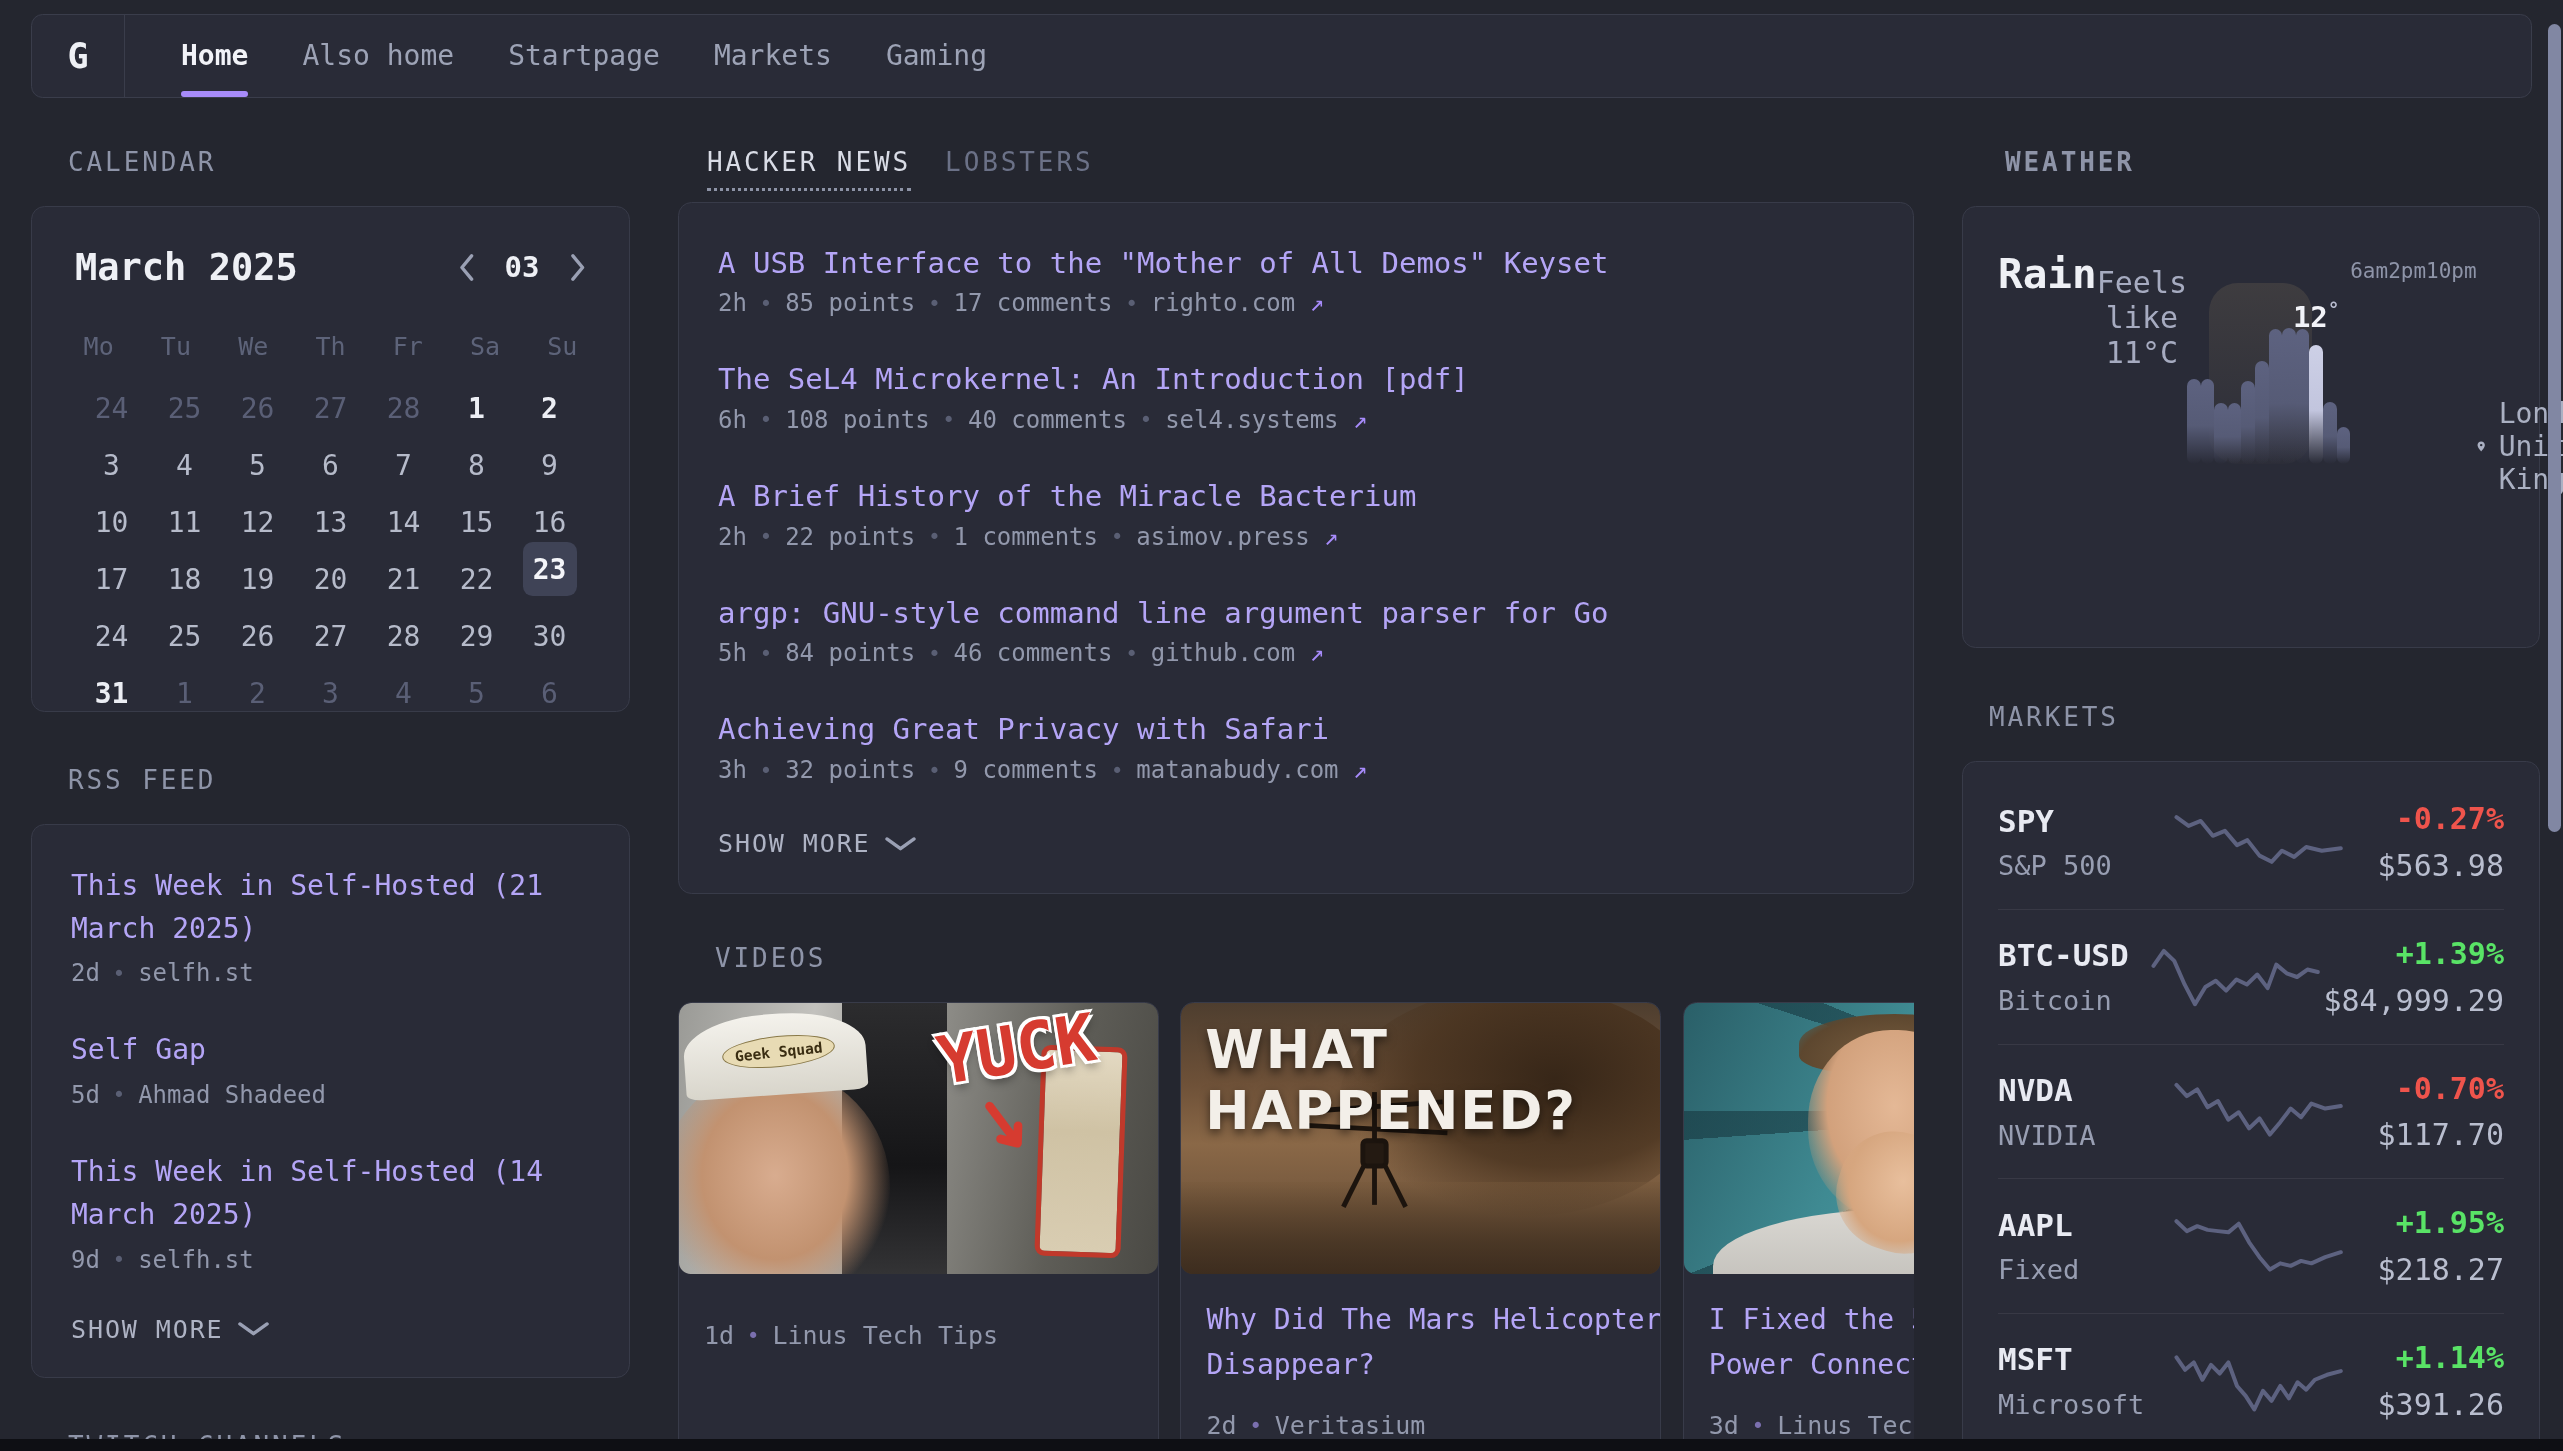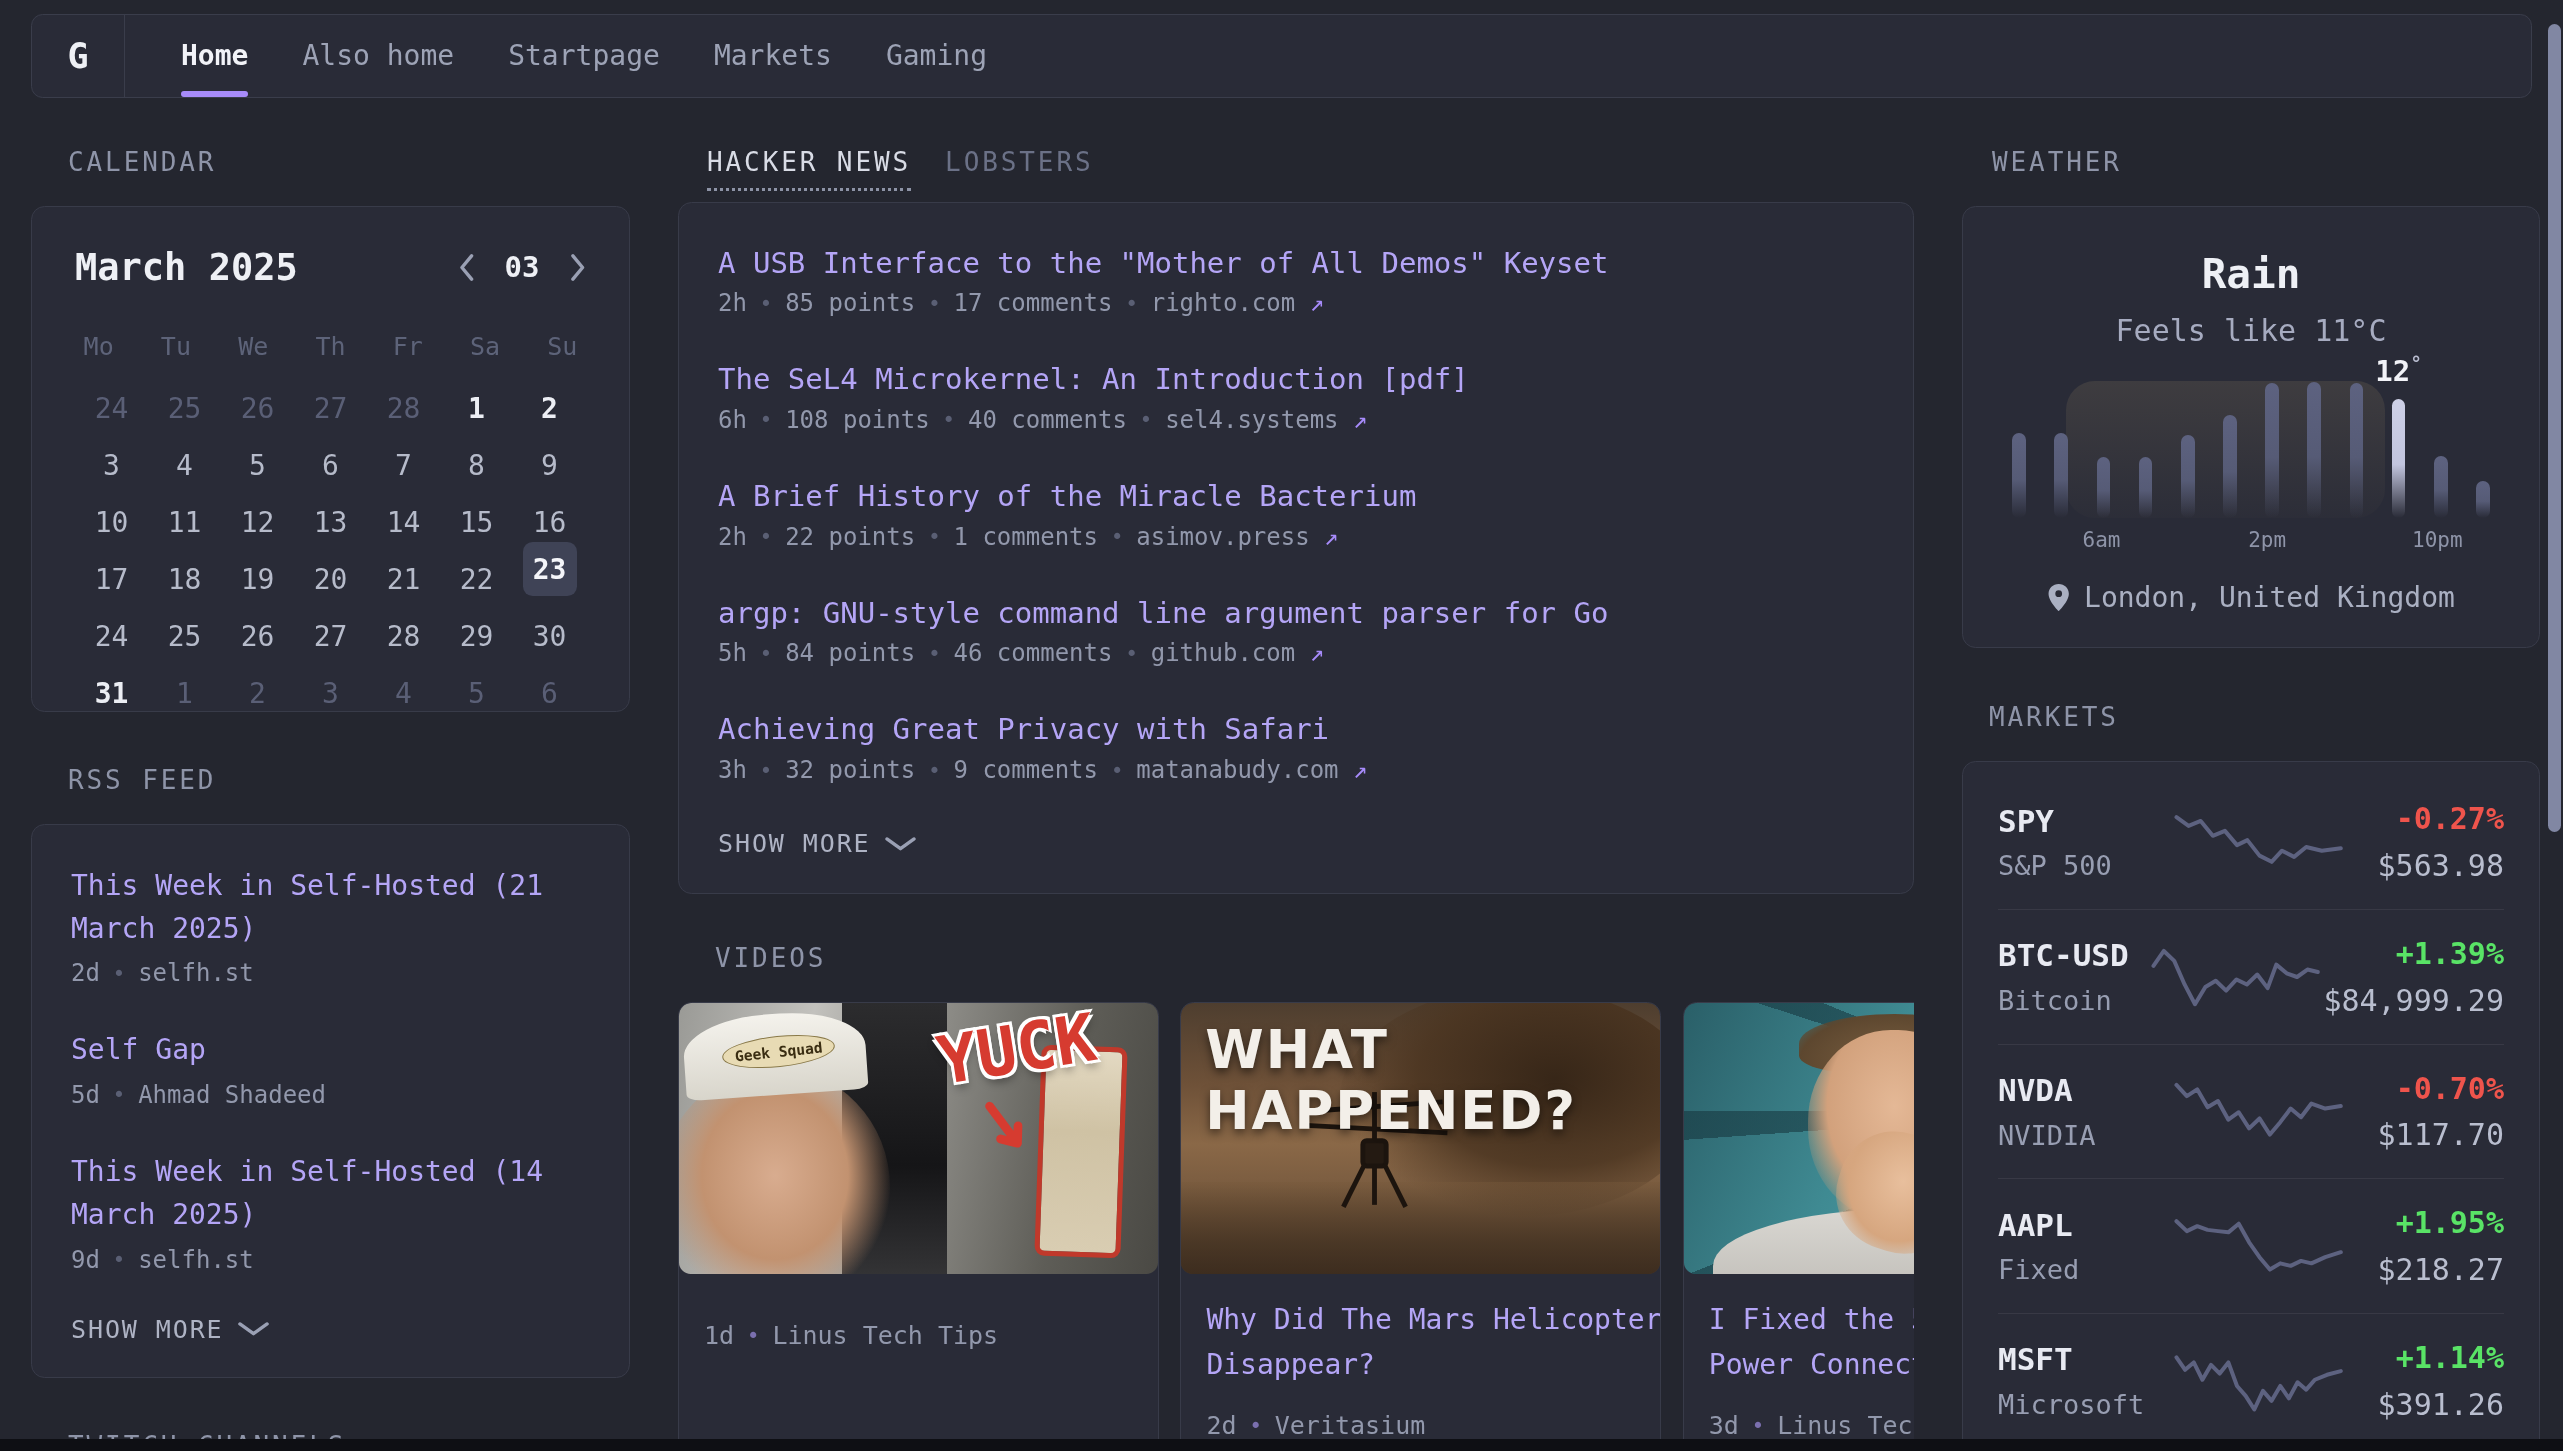--- a/index.html
+++ b/index.html
@@ -134,21 +134,21 @@
      background:repeating-conic-gradient(from 200deg at 85% 40%, rgba(20,50,58,.55) 0deg 4deg, rgba(255,255,255,0) 4deg 22deg); }
   .thumb-fix .hair { position:absolute; left:24%; top:4%; width:40%; height:22%;
      background:radial-gradient(ellipse at 50% 80%, #7a5f41, #5d472f 70%, rgba(0,0,0,0) 100%); border-radius:50% 50% 30% 30%; }
   .thumb-fix .face { position:absolute; left:26%; top:10%; width:36%; height:70%;
      background:radial-gradient(ellipse at 50% 40%, #e4b896 0%, #d2a17c 55%, rgba(190,140,100,0) 80%); border-radius:48%; }
   .thumb-fix .hand { position:absolute; left:32%; top:48%; width:26%; height:44%;
      background:radial-gradient(ellipse at 50% 40%, #e8bf9d 0%, #d6a67f 60%, rgba(190,140,100,0) 85%); border-radius:46%; transform:rotate(18deg); }
   .thumb-fix .suit { position:absolute; left:6%; bottom:-18%; width:80%; height:42%;
      background:linear-gradient(180deg,#d9d7d2,#b9b6b0); border-radius:50% 50% 0 0; }
   
-  .weather-card { padding:43px 35px 33px 35px; height:442px; display:flex; flex-direction:column; }
+  .weather-card { padding:43px 35px 33px 35px; height:442px; display:flex; }
   .w-cond { text-align:center; font-size:41px; font-weight:bold; color:#eef0f5; }
   .w-feels { text-align:center; font-size:30px; color:#a6abc0; margin-top:15.6px; }
   .w-chart { position:relative; height:181px; margin-top:33px; display:flex; align-items:flex-end;justify-content:center; }
   .w-day-span { position:absolute; left:13.5%; width:63%; top:0; bottom:0;
      background:linear-gradient(180deg, rgba(190,165,115,.14), rgba(190,165,115,.02)); border-radius:29px; }
   .w-slot { position:relative; flex:1; display:flex; justify-content:center; align-items:flex-end; height:100%; }
   .w-bar { width:13.6px; border-radius:7.8px;
      background:linear-gradient(180deg,#5d6280 0%, #565b76 55%, rgba(86,91,118,0) 100%); }
   .w-bar.now { background:linear-gradient(180deg,#cdd0e6 0%, #c2c5de 55%, rgba(194,197,222,0) 100%); }
   .w-now-label { position:absolute; font-size:29px; font-weight:bold; color:#f2f3f8; white-space:nowrap; }
@@ -547,21 +547,21 @@
               <span>3d</span>
               <span class="meta-dot">•</span>
               <span>Linus Tec</span>
             </div>
           </div>
         </div>
       </div>
   </section>
 
   <section>
-    <h2 class="section-heading" style="margin-left:30px;">WEATHER</h2>
+    <h2 class="section-heading" style="margin-left:43px;font-weight:bold;">WEATHER</h2>
     <div class="card weather-card">
       <div class="w-cond">Rain</div>
       <div class="w-feels">Feels like 11°C</div>
       <div class="w-chart" id="w-chart">
         <div class="w-day-span"></div>
       <div class="w-slot">
             <div class="w-bar" style="height: 85px;"></div>
           </div>
           <div class="w-slot">
             <div class="w-bar" style="height: 85px;"></div>

